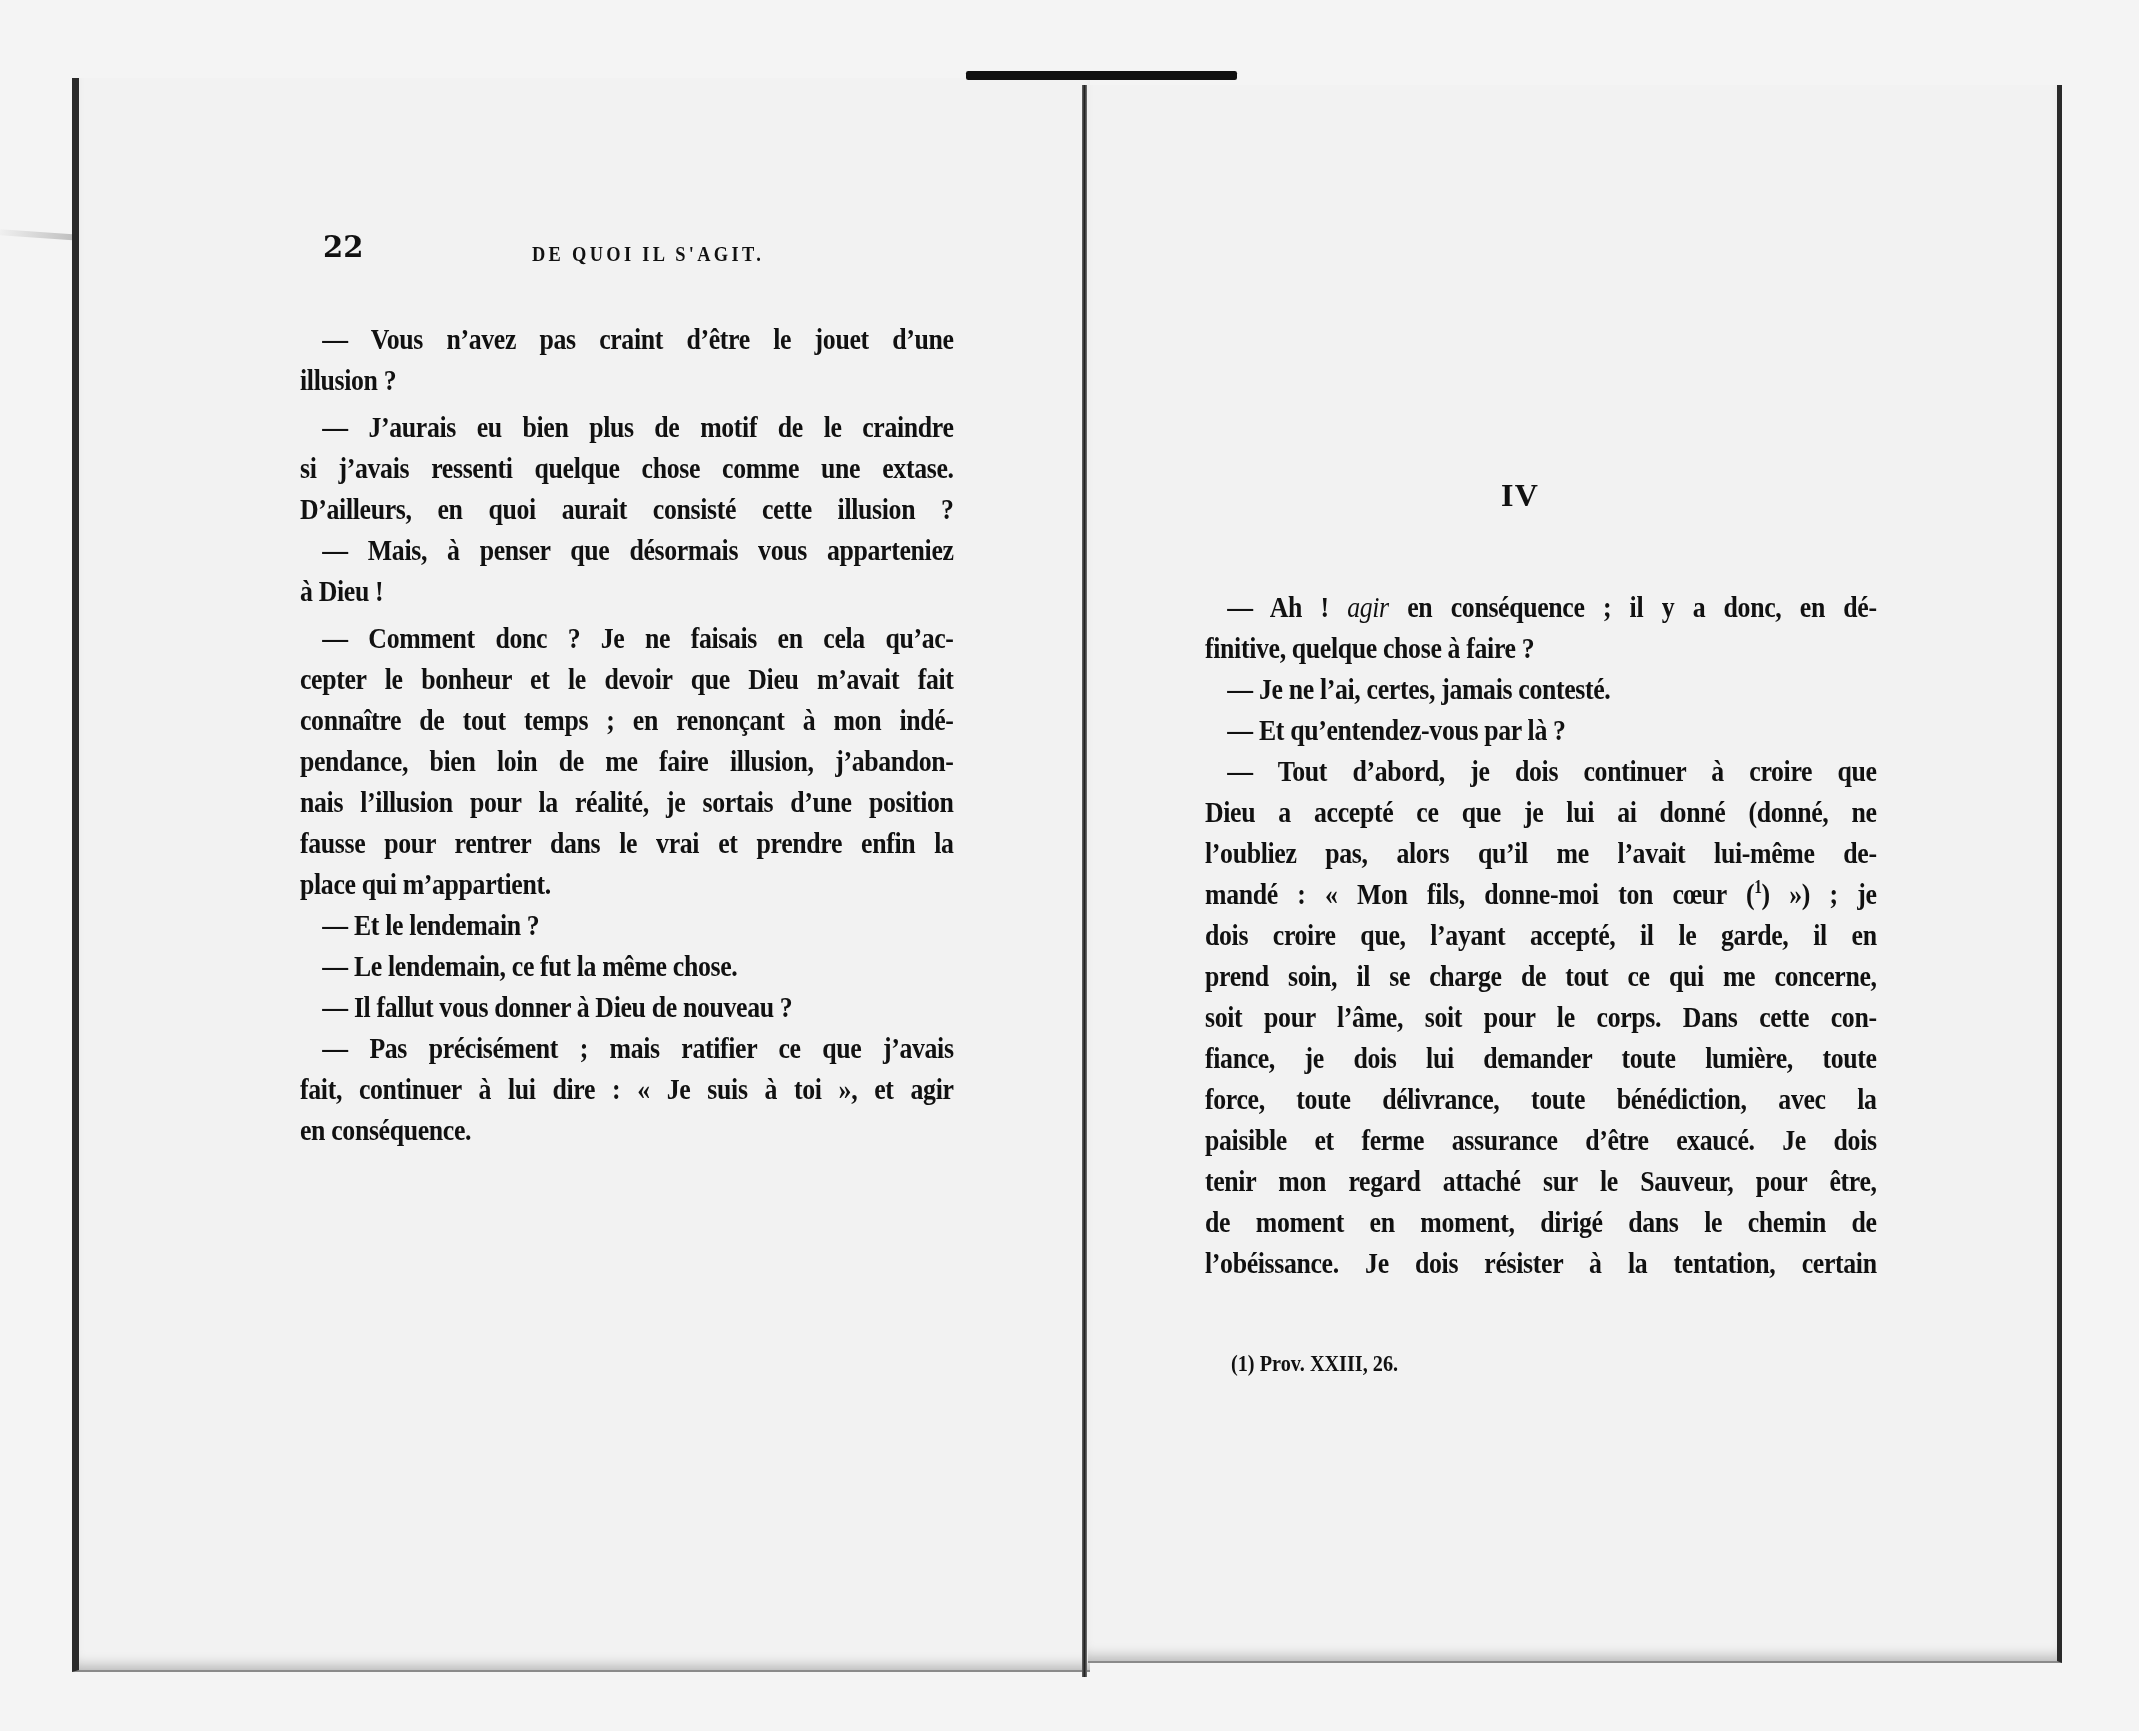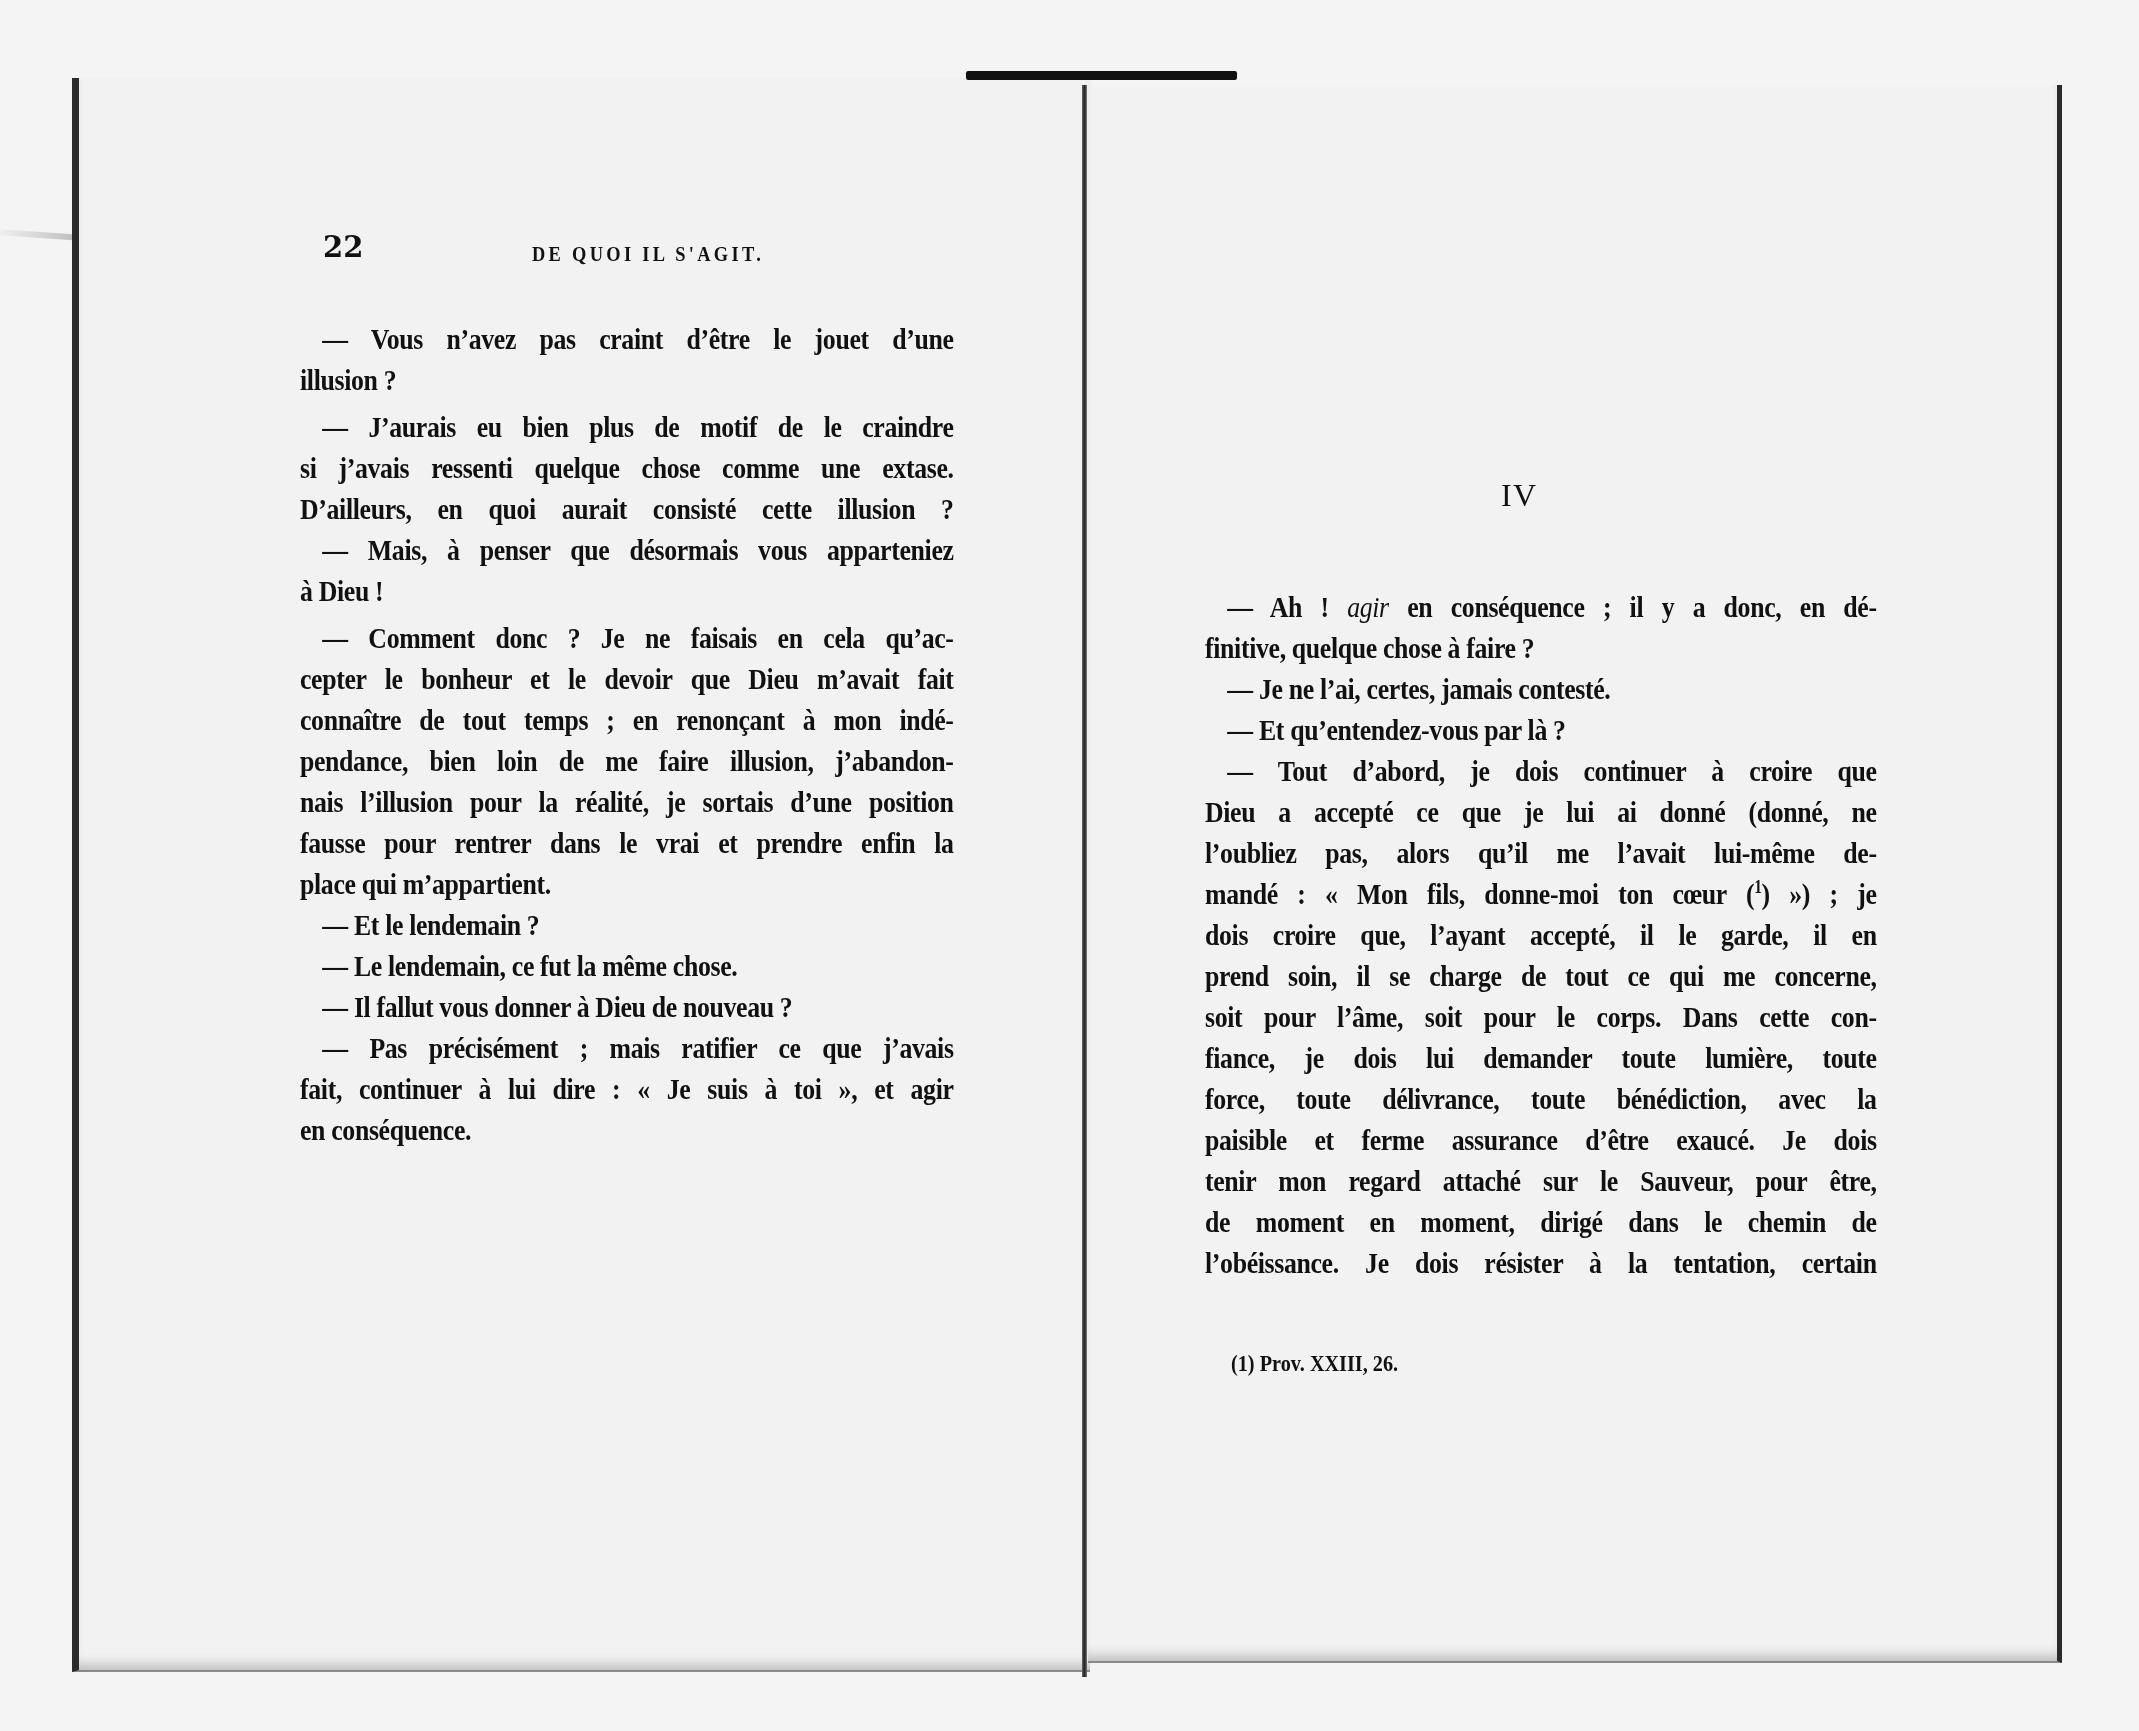--- a/index.html
+++ b/index.html
@@ -112,21 +112,21 @@
     letter-spacing: 3.6px;
     font-variant: small-caps;
     transform: scaleX(0.92);
     transform-origin: left top;
   }
   #chapter-number {
     position: absolute;
     left: 1501px;
     top: 477px;
     font-size: 32px;
-    font-weight: normal;
+    font-weight: bold;
     letter-spacing: 1.4px;
   }
   #footnote {
     position: absolute;
     left: 1231px;
     top: 1351px;
     font-size: 23px;
     font-weight: bold;
     transform: scaleX(0.88);
     transform-origin: left top;

